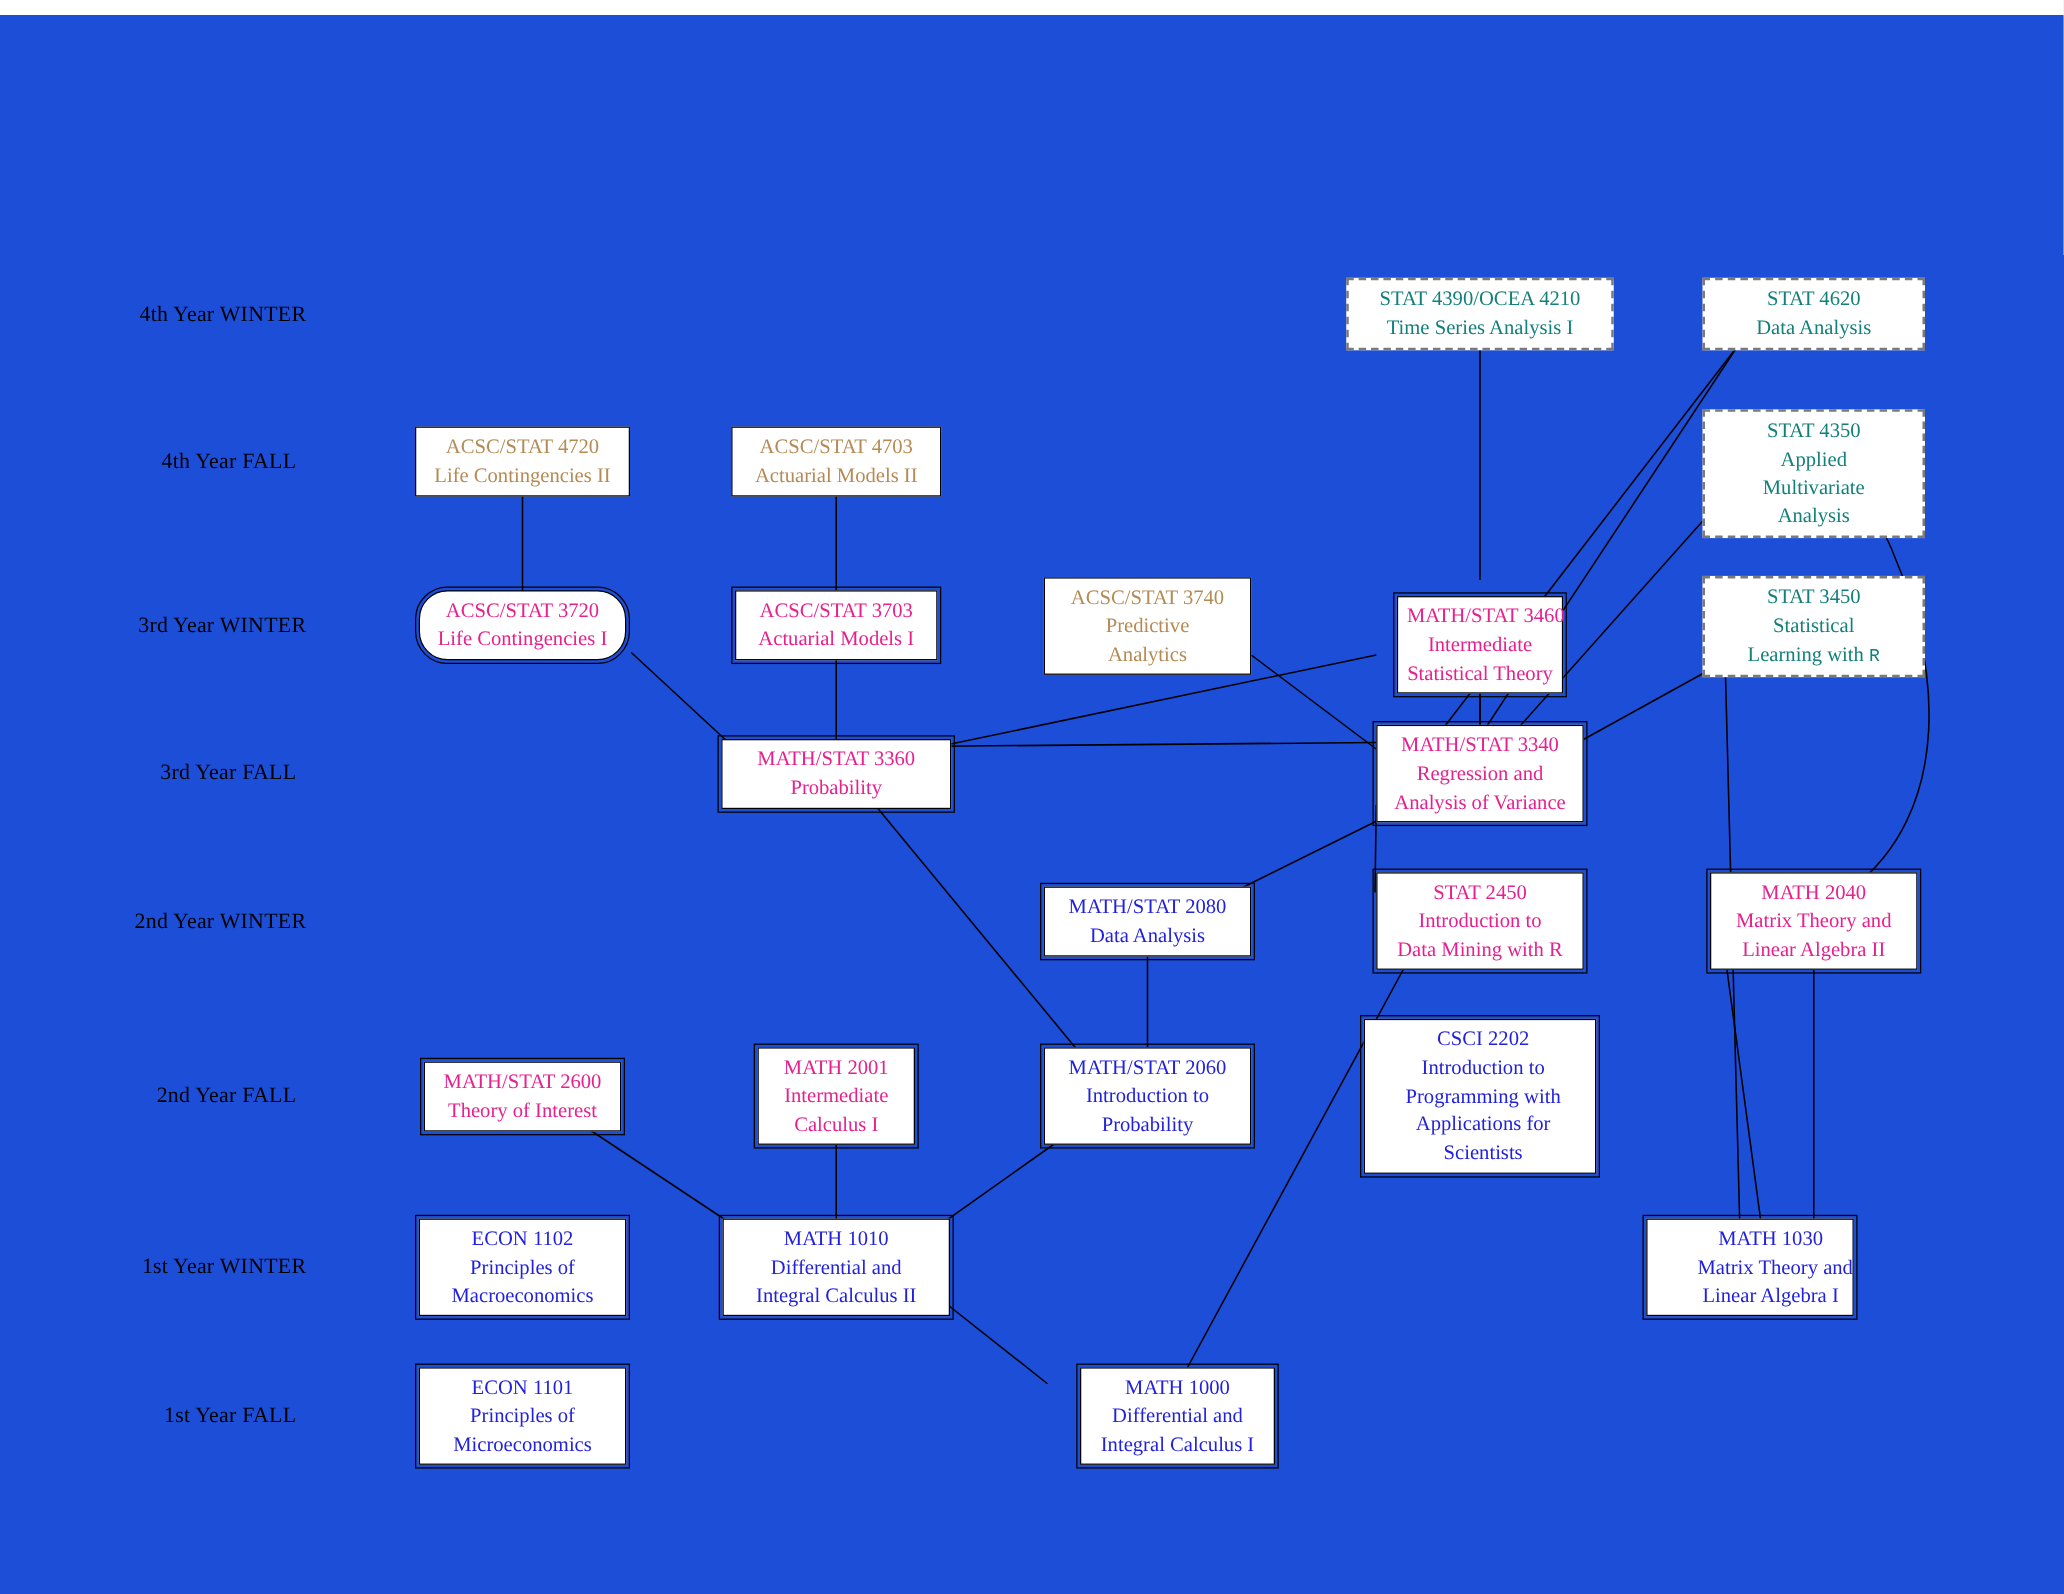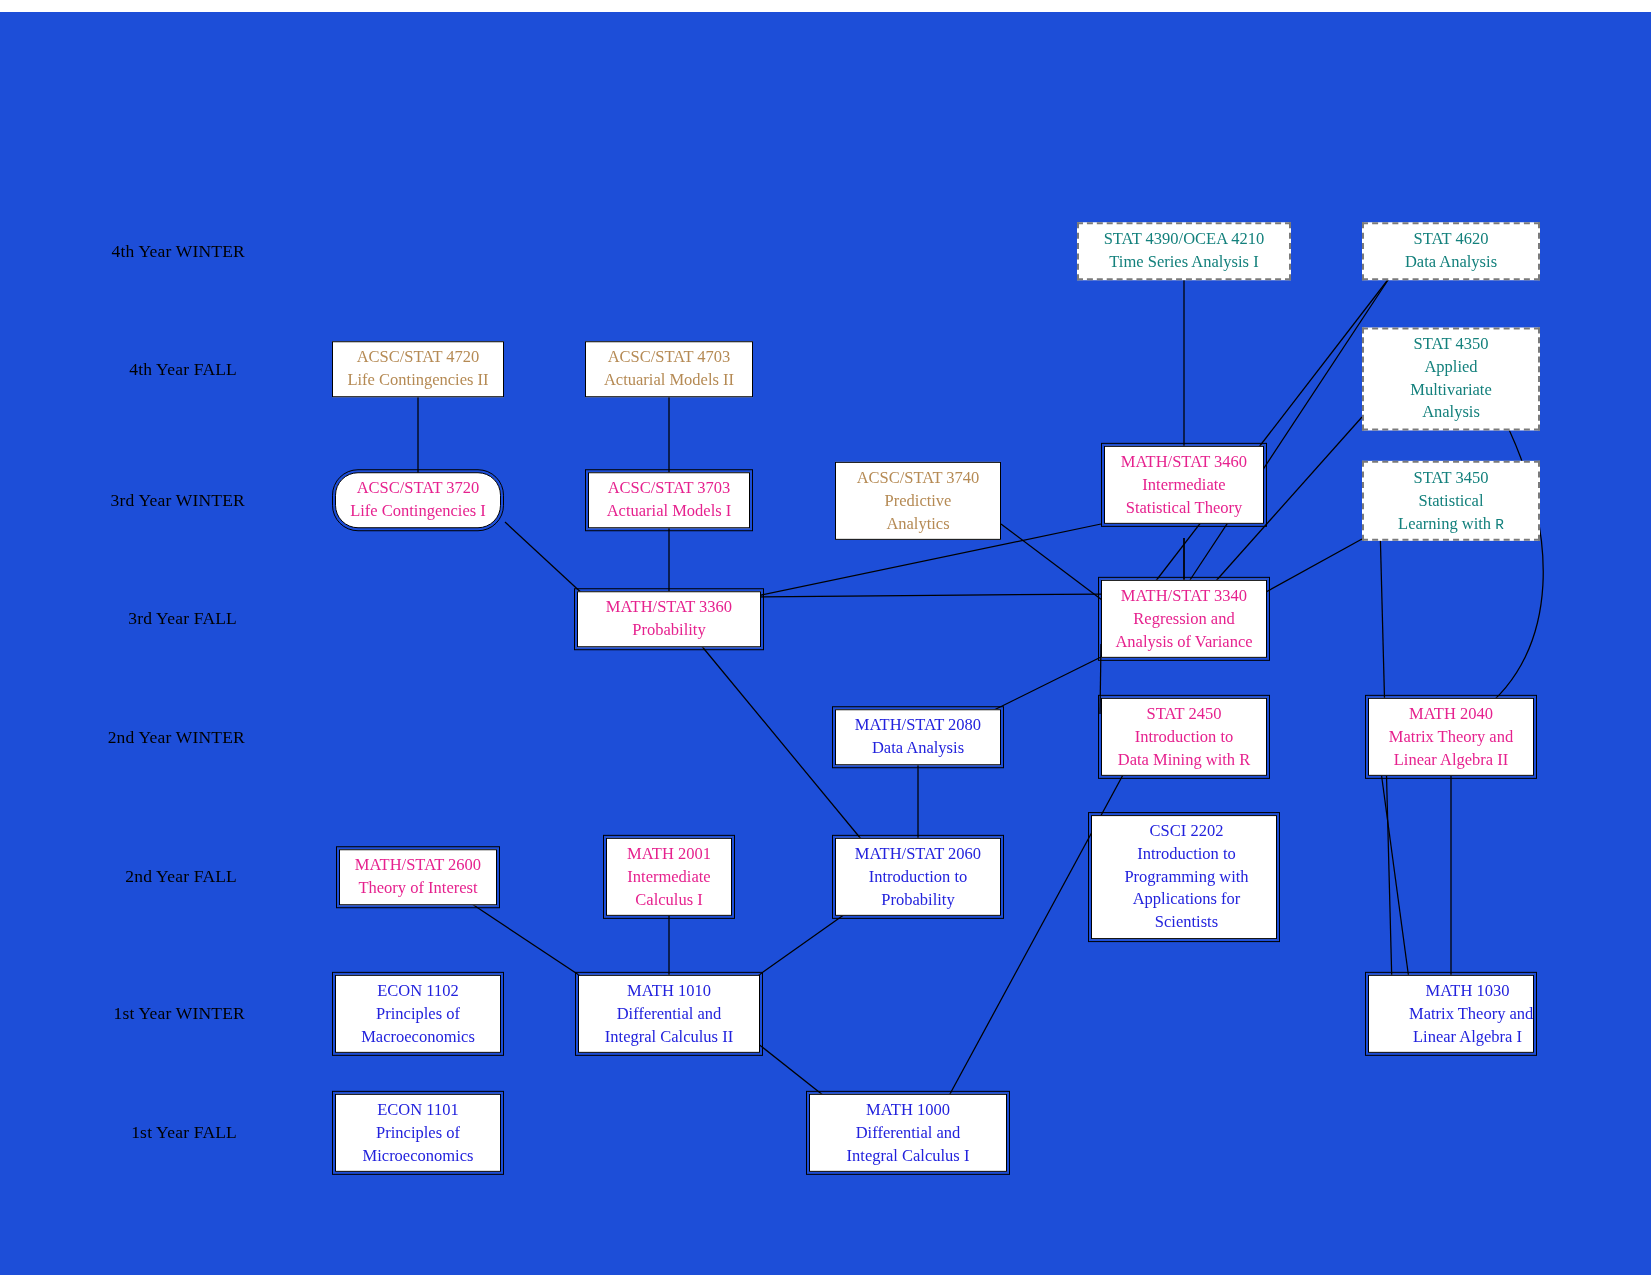--- a/index.html
+++ b/index.html
@@ -131,21 +131,21 @@
       </div>
       <div class="node k-mag" style="left: 669px; top: 488px; width: 162px;">
         <span class="ln">ACSC/STAT 3703</span>
         <span class="ln">Actuarial Models I</span>
       </div>
       <div class="node k-tan" style="left: 918px; top: 489px; width: 166px;">
         <span class="ln">ACSC/STAT 3740</span>
         <span class="ln">Predictive</span>
         <span class="ln">Analytics</span>
       </div>
-      <div class="node k-mag" style="left: 1184px; top: 473px; width: 160px;">
+      <div class="node k-mag" style="left: 1184px; top: 504px; width: 133px;">
         <span class="ln">MATH/STAT 3460</span>
         <span class="ln">Intermediate</span>
         <span class="ln">Statistical Theory</span>
       </div>
       <div class="node k-teal" style="left: 1451px; top: 489px; width: 178px;">
         <span class="ln">STAT 3450</span>
         <span class="ln">Statistical</span>
         <span class="ln">Learning with <span class="mono">R</span></span>
       </div>
       <div class="node k-mag" style="left: 669px; top: 607px; width: 184px;">
@@ -195,30 +195,30 @@
       <div class="node k-blue" style="left: 418px; top: 1002px; width: 166px;">
         <span class="ln">ECON 1102</span>
         <span class="ln">Principles of</span>
         <span class="ln">Macroeconomics</span>
       </div>
       <div class="node k-blue" style="left: 669px; top: 1002px; width: 182px;">
         <span class="ln">MATH 1010</span>
         <span class="ln">Differential and</span>
         <span class="ln">Integral Calculus II</span>
       </div>
-      <div class="node k-blue" style="left: 1451px; top: 1002px; width: 166px; padding-left: 40px;">
+      <div class="node k-blue" style="left: 1400px; top: 1002px; width: 166px; padding-left: 40px;">
         <span class="ln">MATH 1030</span>
         <span class="ln">Matrix Theory and</span>
         <span class="ln">Linear Algebra I</span>
       </div>
       <div class="node k-blue" style="left: 418px; top: 1121px; width: 166px;">
         <span class="ln">ECON 1101</span>
         <span class="ln">Principles of</span>
         <span class="ln">Microeconomics</span>
       </div>
-      <div class="node k-blue" style="left: 908px; top: 1121px; width: 198px;">
+      <div class="node k-blue" style="left: 942px; top: 1121px; width: 156px;">
         <span class="ln">MATH 1000</span>
         <span class="ln">Differential and</span>
         <span class="ln">Integral Calculus I</span>
       </div>
     </div>
 
 </div>
 
 </body></html>

